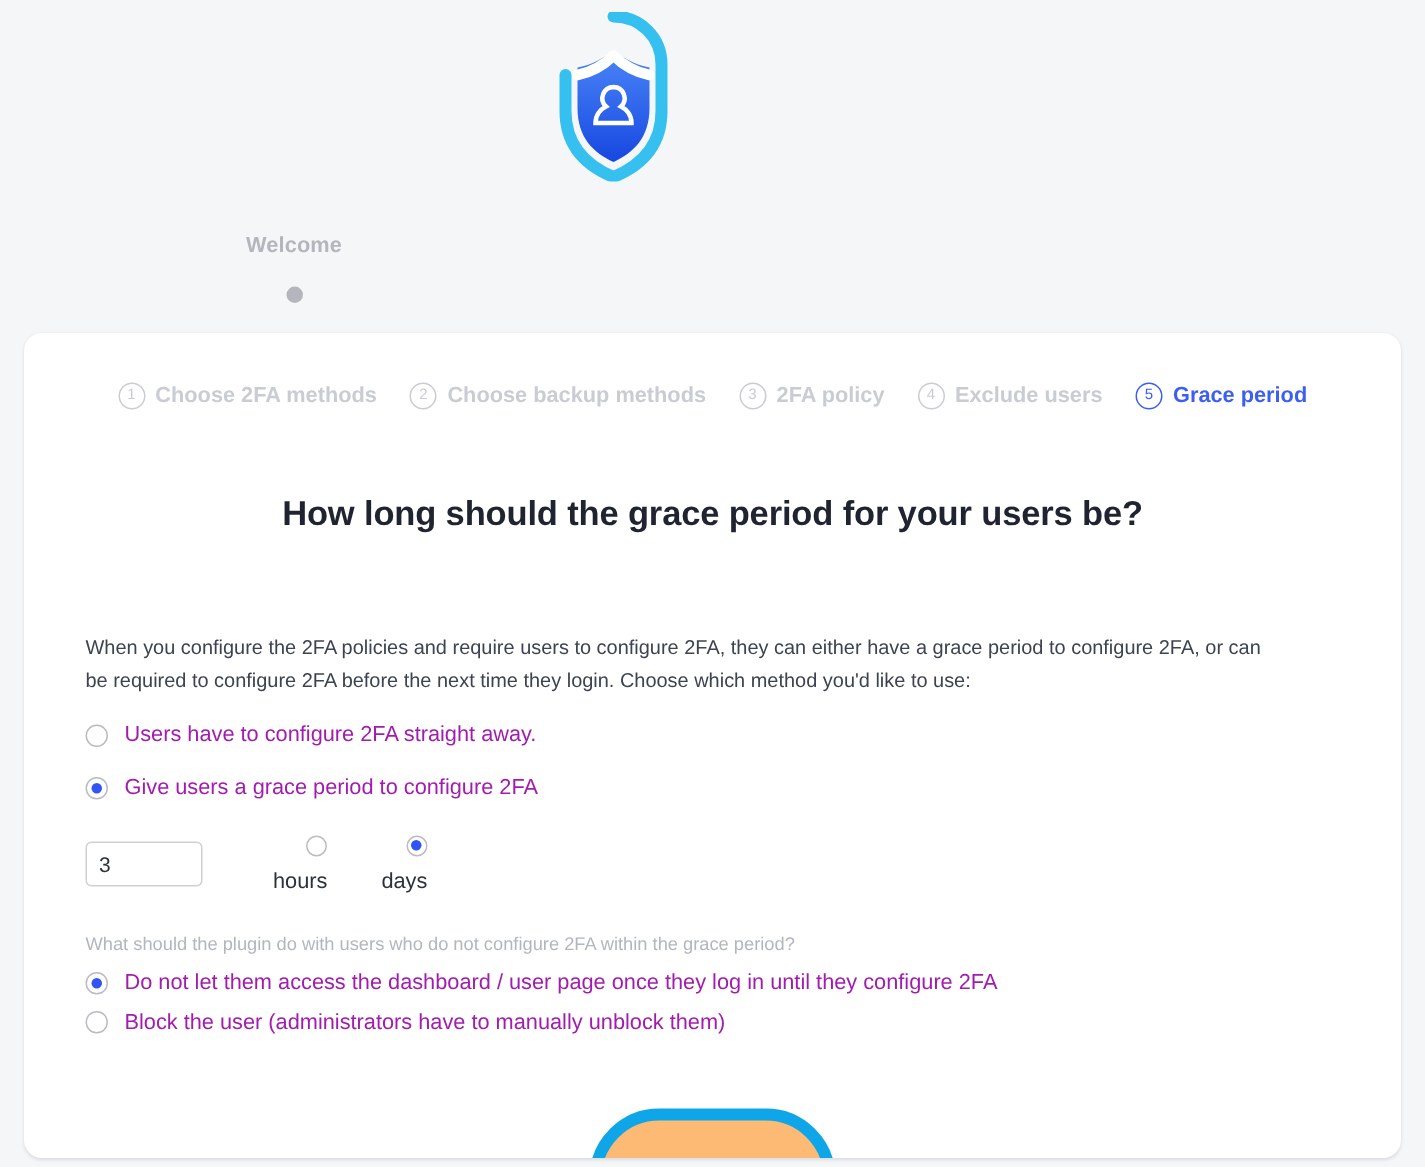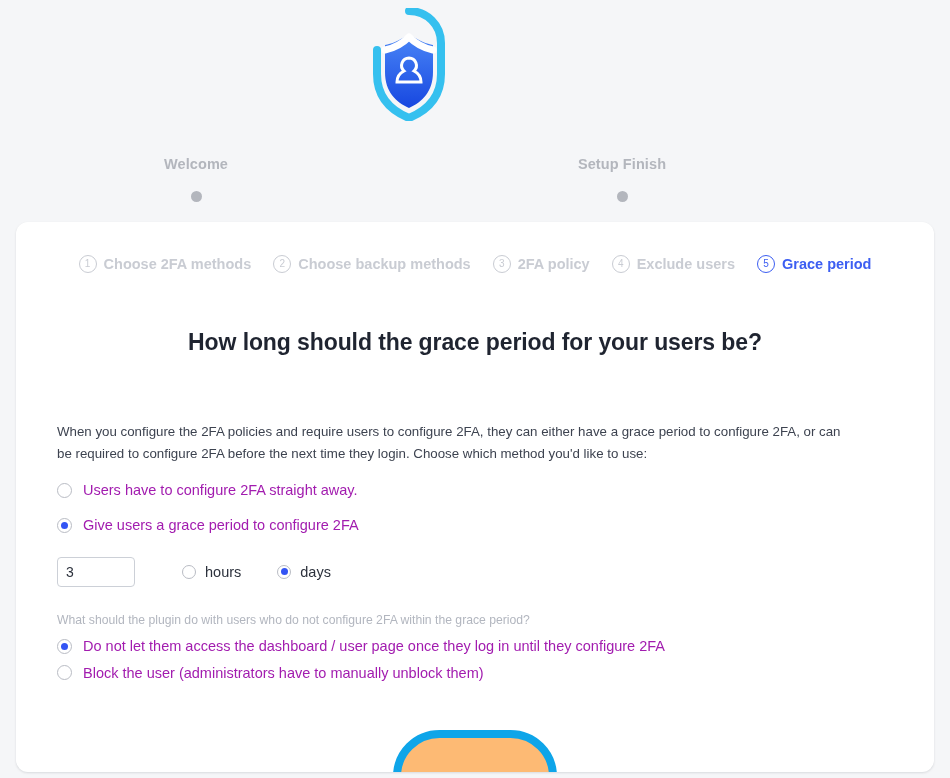--- a/index.html
+++ b/index.html
@@ -179,23 +179,24 @@
     padding: 0 8px;
     font-size: 14px;
     color: #2c313c;
     font-family: "Liberation Sans", sans-serif;
     box-sizing: border-box;
     background: #fff;
     outline: none;
   }
   .unit-opt {
     display: flex;
-    align-items: center;
+    align-items: flex-end;
     gap: 9px;
     cursor: pointer;
+    flex-direction: column;
   }
   .unit-opt.hours { margin-left: 47px; }
   .unit-opt.days { margin-left: 36px; }
   .unit-opt .radio { width: 14px; height: 14px; }
   .unit-label { font-size: 14.5px; color: #2c313c; }
 
   
   .helper {
     margin-top: 26px;
     font-size: 12.2px;
@@ -246,24 +247,20 @@
 
       <path d="M46 50 a7.5 7.5 0 0 1 5 13 c4 2 7 6 7 11 l-24 0 c0 -5 3 -9 7 -11 a7.5 7.5 0 0 1 5 -13 z" fill="none" stroke="#ffffff" stroke-width="3"></path>
     </svg>
   </div>
 
   <div class="wizard-steps">
     <div class="wstep">
       <div class="wstep-label">Welcome</div>
       <div class="wstep-dot"></div>
     </div>
-    <div class="wstep">
-      <div class="wstep-label">Setup Finish</div>
-      <div class="wstep-dot"></div>
-    </div>
   </div>
 </div>
 
 <div class="card">
 
   <div class="substeps">
     <div class="substep">
       <span class="substep-num">1</span>
       <span>Choose 2FA methods</span>
     </div>

